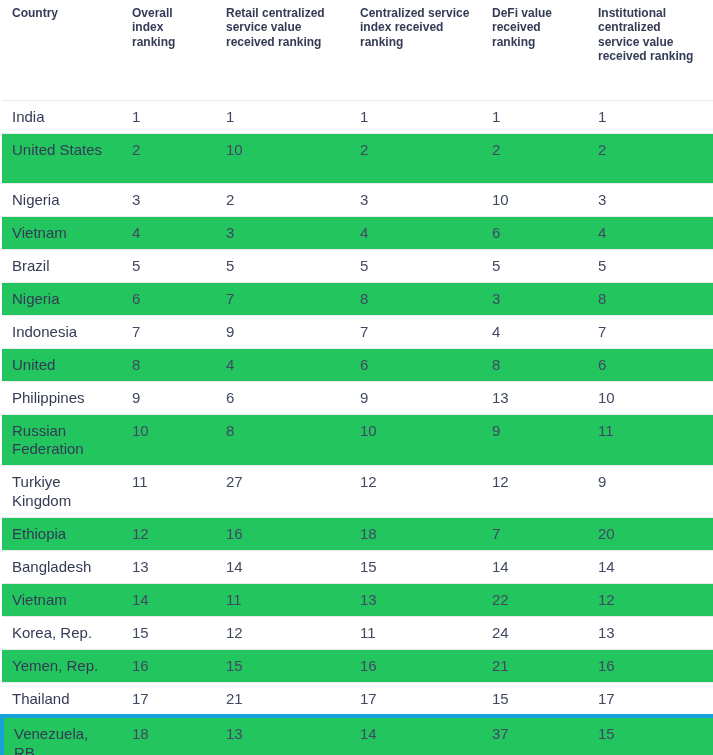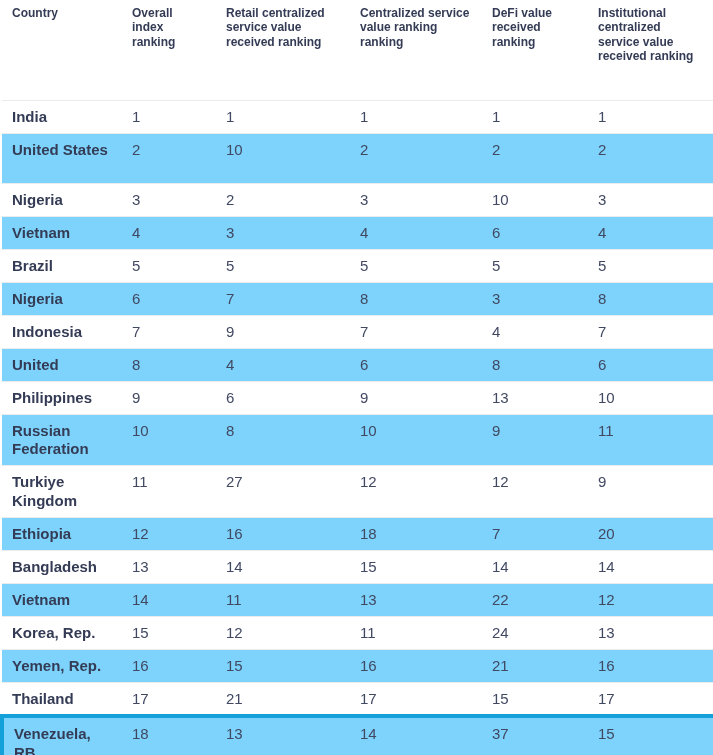--- a/index.html
+++ b/index.html
@@ -39,25 +39,25 @@
     vertical-align: top;
     text-align: left;
     padding: 7px 10px 6px 10px;
     font-size: 15px;
     line-height: 1.25;
     color: #414862;
     border-top: 1px solid #e9ebef;
     box-sizing: border-box;
   }
   tbody td.country-cell {
-    font-weight: 700;
+    font-weight: 400;
     color: #343b55;
   }
   tbody tr.stripe td {
-    background: #7dd3fc;
+    background: #22c55e;
   }
   tbody tr {
     height: 33px;
   }
   tbody tr.two-line {
     height: 50px;
   }
   tbody tr.highlight {
     height: 47px;
   }
@@ -83,21 +83,21 @@
       <col style="width:134px">
       <col style="width:132px">
       <col style="width:106px">
       <col style="width:127px">
     </colgroup>
     <thead>
       <tr id="header-row">
           <th>Country</th>
           <th>Overall index ranking</th>
           <th>Retail centralized service value received ranking</th>
-          <th>Centralized service value ranking ranking</th>
+          <th>Centralized service index received ranking</th>
           <th>DeFi value received ranking</th>
           <th>Institutional centralized service value received ranking</th>
         </tr>
     </thead>
     <tbody id="table-body">
         <tr>
           <td class="country-cell">India</td>
           <td>1</td>
           <td>1</td>
           <td>1</td>

